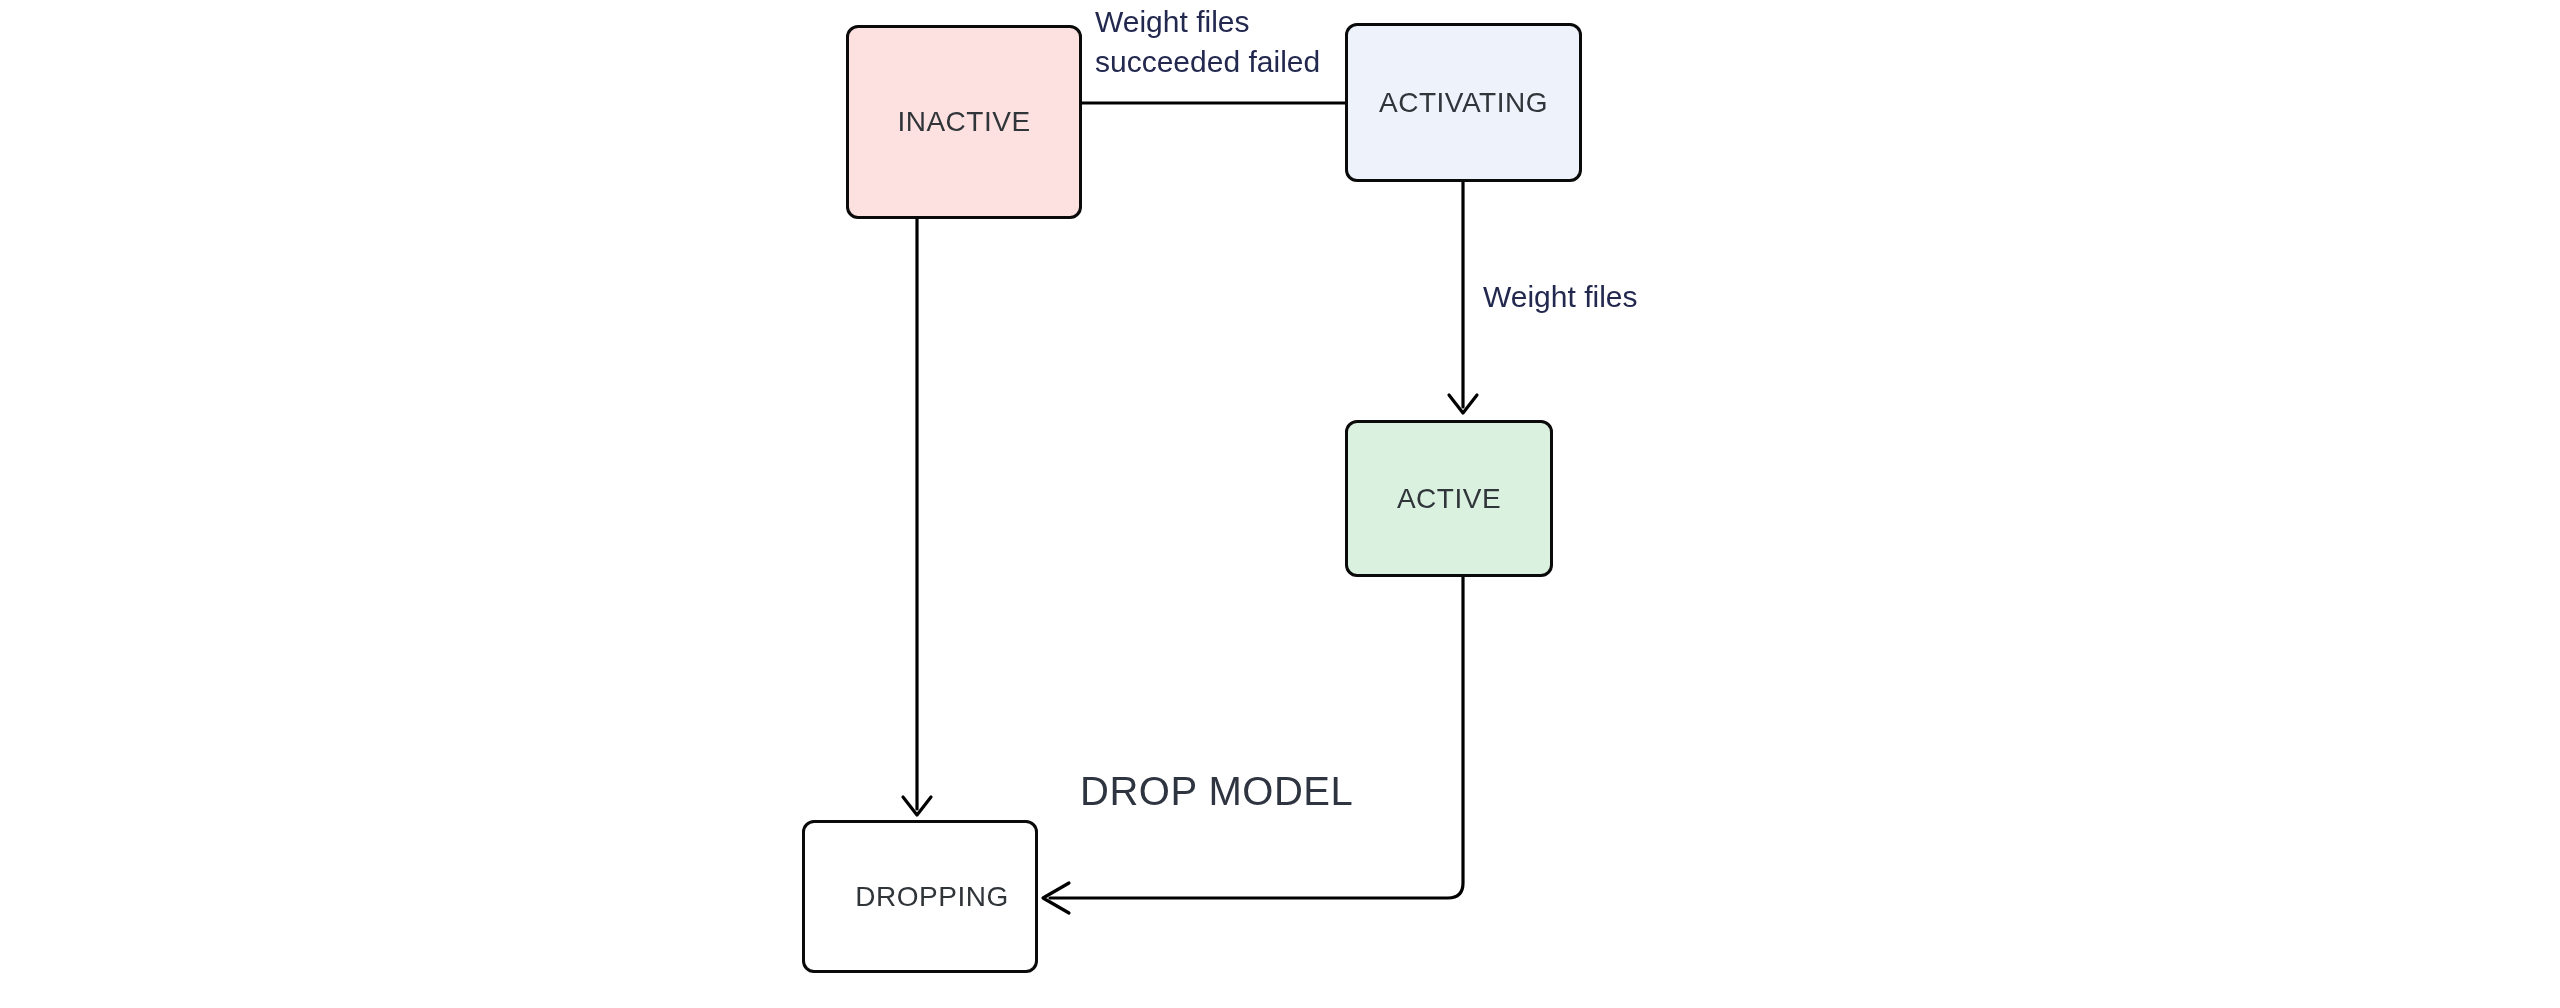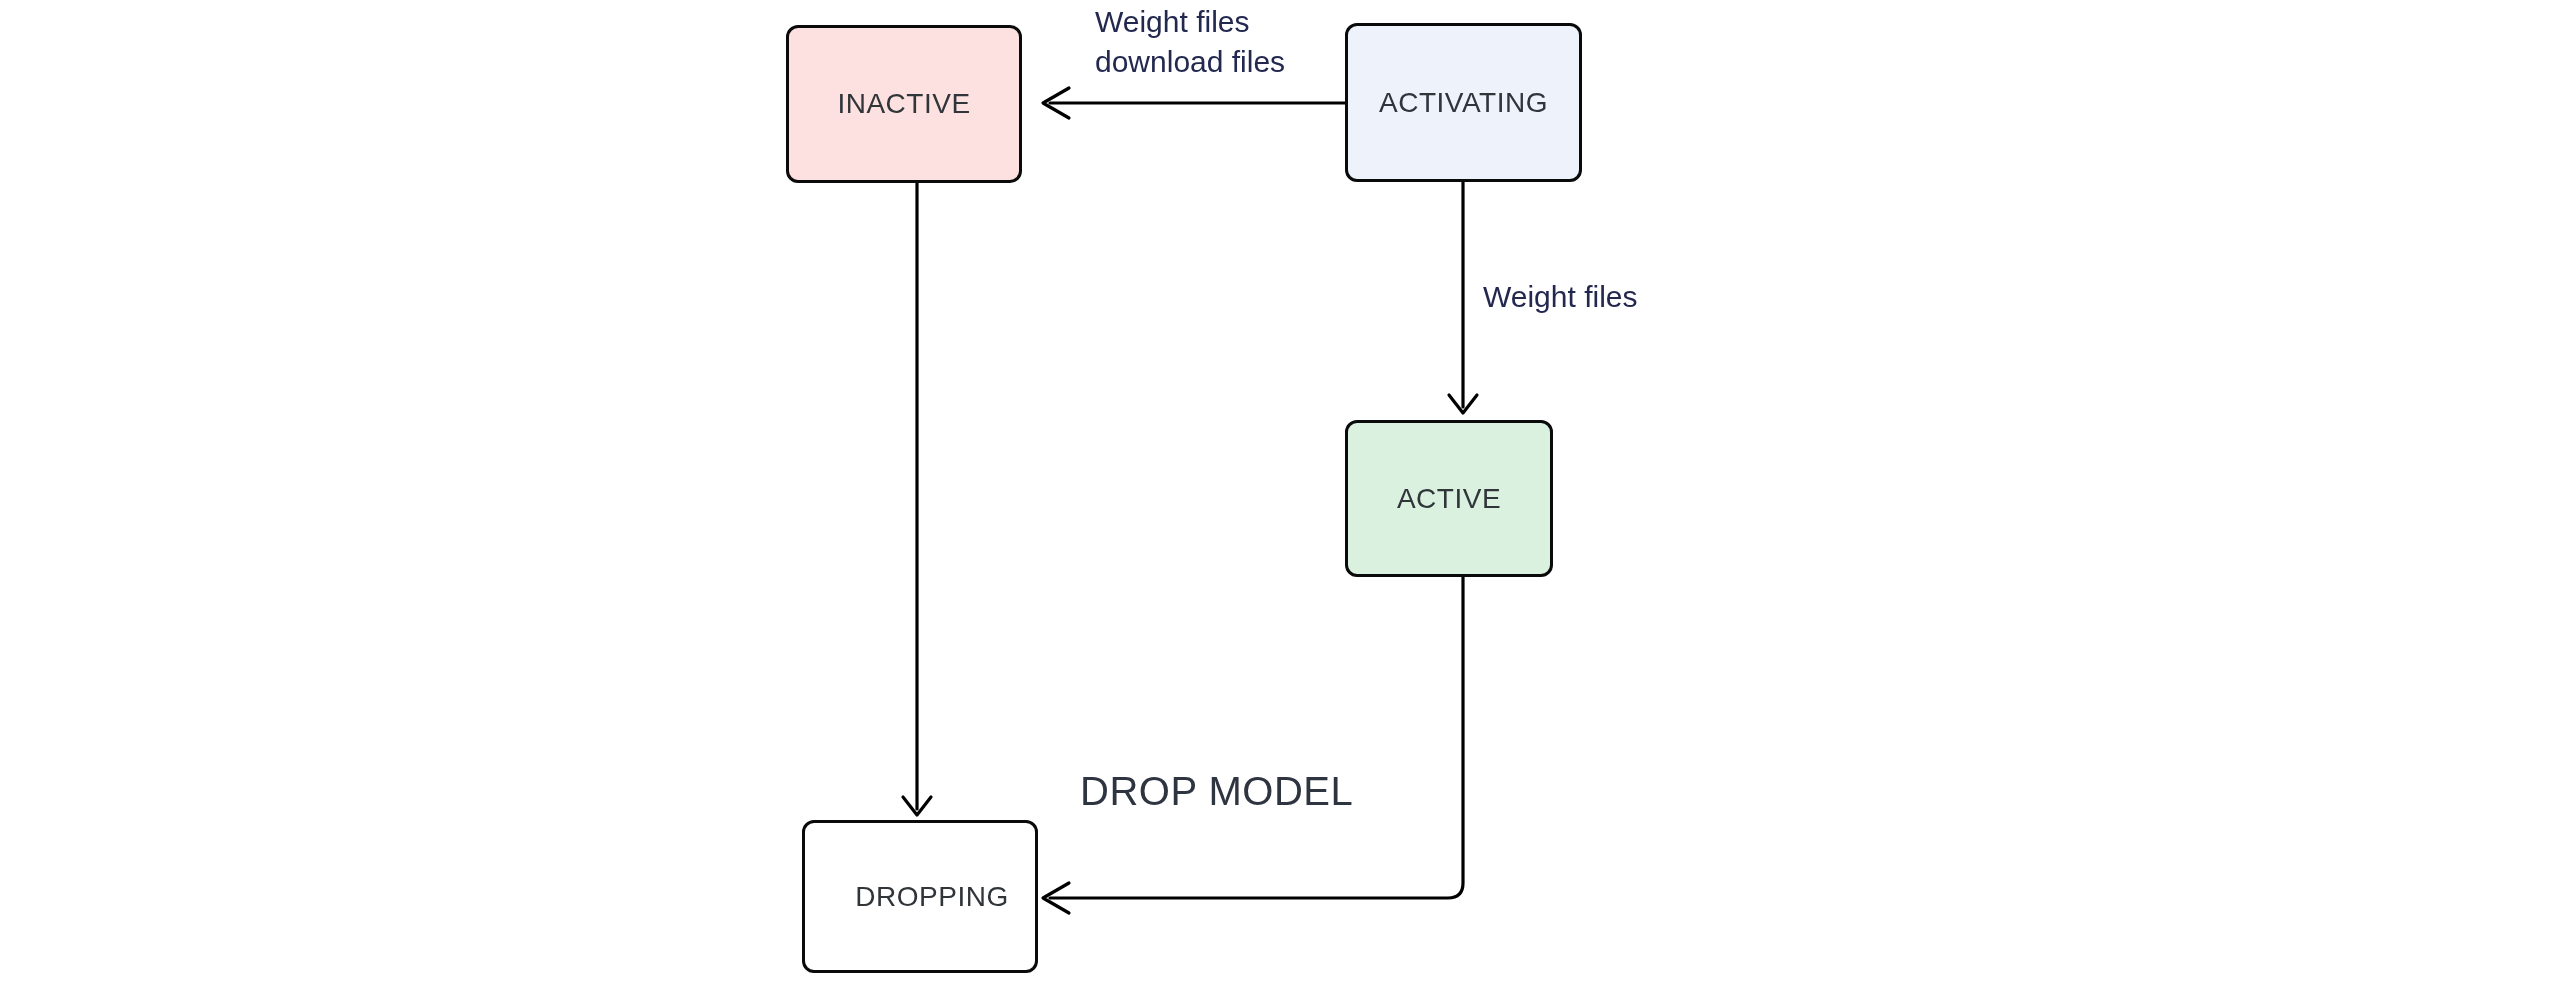--- a/index.html
+++ b/index.html
@@ -28,21 +28,21 @@
     border-radius: 12px;
     display: flex;
     align-items: center;
     justify-content: center;
   }
   .state-label {
     font-size: 28px;
     letter-spacing: 0.5px;
     white-space: nowrap;
   }
-  #node-inactive   { left: 786px;  top: 25px;  width: 236px; height: 158px; }
+  #node-inactive   { left: 846px;  top: 25px;  width: 236px; height: 194px; }
   #node-activating { left: 1345px; top: 23px;  width: 237px; height: 159px; }
   #node-active     { left: 1345px; top: 420px; width: 208px; height: 157px; }
   #node-dropping   { left: 802px;  top: 820px; width: 236px; height: 153px; }
 
   .edge-label {
     position: absolute;
     font-size: 30px;
     line-height: 40px;
     white-space: nowrap;
   }
@@ -89,21 +89,21 @@
   <div class="state-node" id="node-active" style="background: rgb(218, 241, 224);">
     <span class="state-label" style="color: rgb(48, 53, 58);">ACTIVE</span>
   </div>
 
   <div class="state-node" id="node-dropping" style="background: rgb(255, 255, 255);">
     <span class="state-label" style="color: rgb(48, 53, 58); margin-left: 24px;">DROPPING</span>
   </div>
 
   <div class="edge-label" id="label-failed" style="color: rgb(35, 40, 79);">
     <div>Weight files</div>
-    <div>download files</div>
+    <div>succeeded failed</div>
   </div>
 
   <div class="edge-label" id="label-succeeded" style="color: rgb(35, 40, 79);">
     <div>Weight files</div>
   </div>
 
   <div id="label-drop-model" style="color: rgb(46, 52, 64);">DROP MODEL</div>
 
 </div>
 

